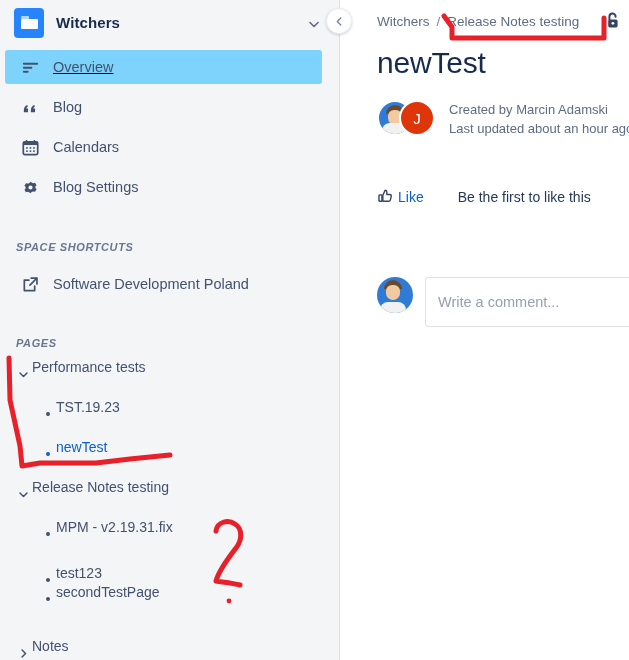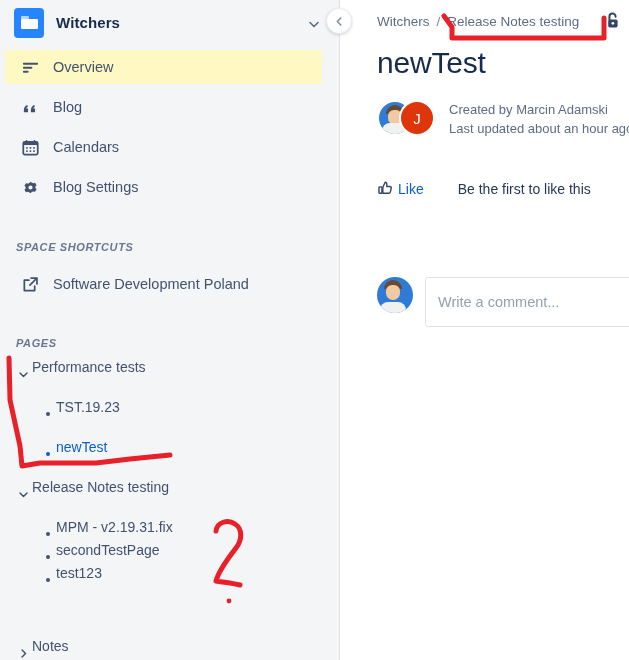--- a/index.html
+++ b/index.html
@@ -47,21 +47,21 @@
   .space-chevron {
     position: absolute; right: 20px; top: 16px;
     width: 12px; height: 12px; color: #5e6c84;
   }
 
   .nav-item {
     position: absolute; left: 5px; width: 317px; height: 34px;
     display: flex; align-items: center; border-radius: 3px;
     cursor: pointer;
   }
-  .nav-item.active { background: #fef9c3; }
+  .nav-item.active { background: #7dd3fc; text-decoration: underline; }
   .nav-icon {
     width: 34px; margin-left: 8px; display: flex;
     align-items: center; justify-content: center; flex: none;
     color: #42526e;
   }
   .nav-label {
     margin-left: 6px; font-size: 14.5px; color: #42526e;
   }
 
   .section-heading {
@@ -149,21 +149,21 @@
     background: #f1f1ef; border-radius: 8px 8px 0 0;
   }
   .avatar.initial {
     left: 22px; background: #de350b; color: #ffffff;
     display: flex; align-items: center; justify-content: center;
     font-size: 15px;
   }
   .byline-text { margin-left: 14px; font-size: 13px; color: #5e6c84; line-height: 19px; white-space: nowrap; }
 
   .like-row {
-    position: absolute; left: 36px; top: 180px;
+    position: absolute; left: 36px; top: 188px;
     display: flex; align-items: center; text-align: right;
   }
   .like-btn {
     display: flex; align-items: center; color: #0b5fce; cursor: pointer;
     font-size: 14px;
   }
   .like-btn .thumb { width: 17px; height: 17px; color: #344563; margin-right: 4px; }
   .like-hint { margin-left: 34px; font-size: 14px; color: #253858; white-space: nowrap; }
 
   .comment-row { position: absolute; left: 36px; top: 277px; display: flex; }
@@ -313,21 +313,21 @@
       <span class="tree-label">Release Notes testing</span>
     </div>
 
     <div class="tree-row" style="left:40px; top:519px">
       <span class="tree-bullet">
           <i></i>
         </span>
       <span class="tree-label">MPM - v2.19.31.fix</span>
     </div>
 
-    <div class="tree-row" style="left:40px; top:542px">
+    <div class="tree-row" style="left:40px; top:584px">
       <span class="tree-bullet">
           <i></i>
         </span>
       <span class="tree-label">secondTestPage</span>
     </div>
 
     <div class="tree-row" style="left:40px; top:565px">
       <span class="tree-bullet">
           <i></i>
         </span>

